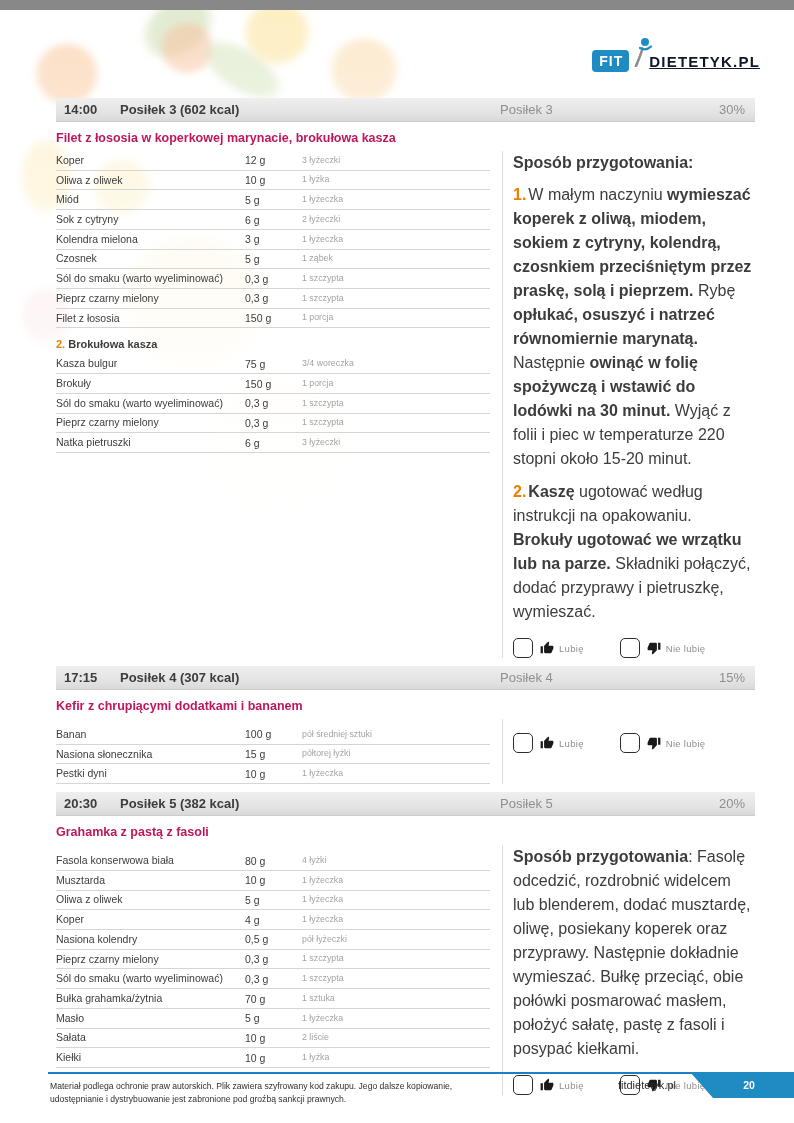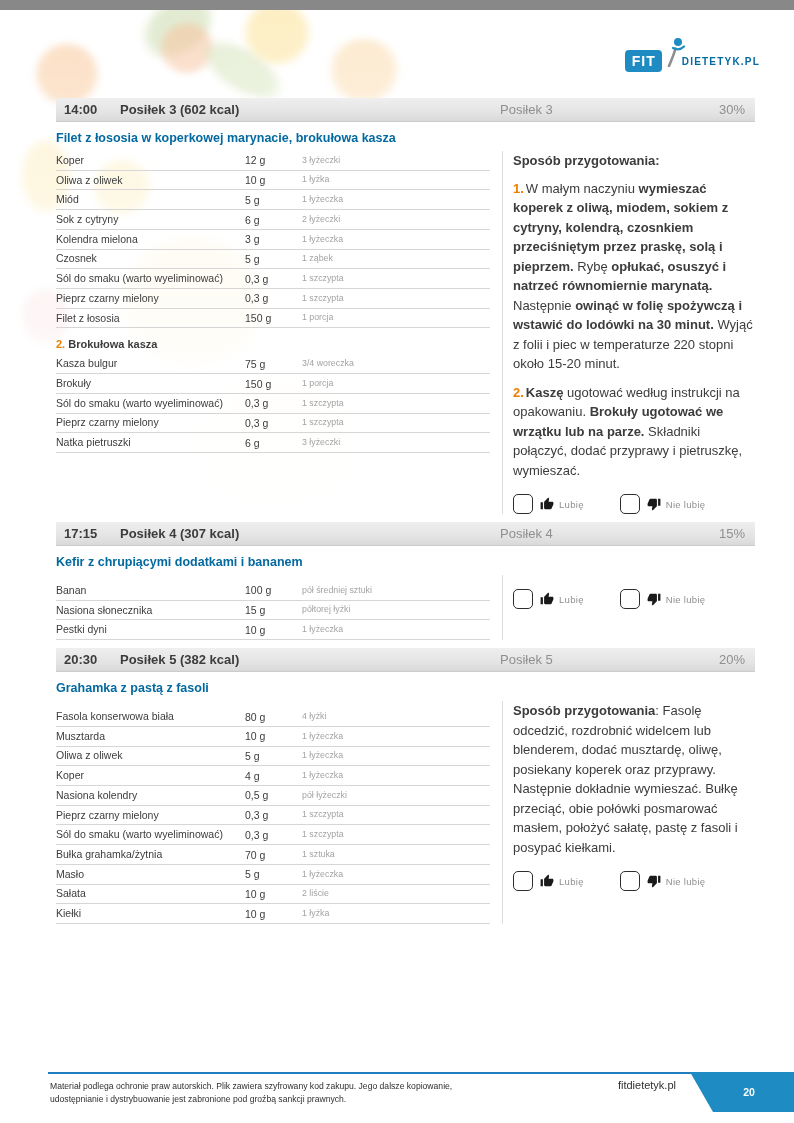--- a/index.html
+++ b/index.html
@@ -25,69 +25,69 @@
   .b10 { left:22px;  top:276px; width:48px;  height:60px; background:radial-gradient(circle, rgba(238,118,118,.38) 55%, rgba(238,118,118,0) 80%); }
   .b11 { left:190px; top:370px; width:170px; height:130px; background:radial-gradient(circle, rgba(250,225,140,.22) 55%, rgba(250,225,140,0) 80%); }
   .fruits::after { content:""; position:absolute; inset:0;
     background:linear-gradient(180deg, rgba(255,255,255,.50) 0%, rgba(255,255,255,.70) 35%, rgba(255,255,255,.92) 70%, #fff 100%); }
 
   
   .logo { position:absolute; top:34px; right:34px; display:flex; align-items:center; z-index:5; }
   .logo-fit { background:#1e8bc3; color:#fff; font-weight:bold; font-size:14px; letter-spacing:1px;
     padding:3px 6px 3px 7px; border-radius:4px; }
   .logo-person { position:relative; top:-7px; margin:0 -5px 0 1px; z-index:2; }
-  .logo-rest { color:#0369a1; font-weight:bold; font-size:10px; letter-spacing:1.2px; }
+  .logo-rest { color:#0f172a; font-weight:bold; font-size:15px; letter-spacing:1.2px;text-decoration:underline; }
 
   
   .content { position:relative; z-index:2; padding:88px 39px 0 56px; }
   .meal { margin-bottom:8px; }
 
   .meal-bar { display:flex; align-items:center; height:24px;
     background:linear-gradient(180deg,#efefef 0%,#e2e2e2 70%,#d9d9d9 100%);
     border-bottom:1px solid #cccccc; padding:0 10px 0 8px; font-size:13px; }
   .bar-time { width:56px; font-weight:bold; color:#3c3c3c; }
   .bar-title { flex:1; font-weight:bold; color:#3c3c3c; }
   .bar-name { width:195px; color:#8f8f8f; }
   .bar-pct { width:50px; color:#8f8f8f; text-align:right; }
 
-  .meal-dish { font-size:12.5px; font-weight:bold; color:#0369a1; margin:9px 0 6px 0; }
+  .meal-dish { font-size:12.5px; font-weight:bold; color:#be185d; margin:9px 0 6px 0; }
 
   .meal-body { display:flex; align-items:stretch; }
   .col-left { width:446px; padding-right:12px; }
   .col-right { flex:1; border-left:1px solid #dcdcdc; padding-left:10px; }
 
   .sub-heading { font-size:11px; font-weight:bold; margin:10px 0 4px 0; }
   .sub-heading.first { margin-top:0; }
   .sub-num { color:#ef7d00; margin-right:3px; }
 
   .tbl { width:100%; }
   .tbl.no-head { margin-top:6px; }
   .row { display:flex; align-items:center; border-bottom:1px solid #d6d6d6; padding:2.8px 0; min-height:19px; }
   .cell-item { width:189px; font-size:10.5px; color:#3c3c3c; line-height:1.25; padding-right:6px; }
   .cell-amt { width:57px; font-size:10.5px; color:#3c3c3c; }
   .cell-measure { width:80px; font-size:8.8px; color:#a3a3a3; line-height:1.3; }
 
-  .prep { font-size:13px; line-height:1.5; color:#3c3c3c; }
+  .prep { font-size:16px; line-height:1.5; color:#3c3c3c; }
   .prep-heading { font-weight:bold; margin-bottom:8px; }
   .prep p.step { margin-bottom:9px; }
   .step-num { color:#ef7d00; font-weight:bold; margin-right:2px; }
   .prep b { font-weight:bold; }
 
   .like-row { display:flex; align-items:center; margin-top:14px; }
   .like-group { display:flex; align-items:center; cursor:pointer; }
   .like-group + .like-group { margin-left:36px; }
   .checkbox { width:20px; height:20px; border:1.6px solid #2e2e2e; border-radius:5px; background:#fff; }
   .thumb { margin:0 5px 0 7px; display:inline-flex; }
   .like-label { font-size:9.5px; color:#8f8f8f; letter-spacing:.3px; }
 
   
   .footer-line { position:absolute; left:48px; right:0; top:1062px; height:2px; background:#1d7fc0; z-index:3; }
   .footer-text { position:absolute; left:50px; top:1070px; width:405px; font-size:8.6px; line-height:1.55; color:#2f2f2f; z-index:3; }
   .footer-brand { position:absolute; right:118px; top:1069px; font-size:11px; color:#2f2f2f; z-index:3; }
-  .footer-page { position:absolute; left:690px; top:1062px; width:104px; height:40px; background:#1e8bc3;
+  .footer-page { position:absolute; left:690px; top:1062px; width:104px; height:26px; background:#1e8bc3;
     clip-path:polygon(0 0, 100% 0, 100% 100%, 23px 100%);
     display:flex; align-items:center; justify-content:center; z-index:4; }
   .footer-page span { color:#fff; font-size:10.5px; font-weight:bold; padding-left:14px; }
 </style>
 </head>
 <body>
 
 <div class="page">
 
   <div class="fruits">

